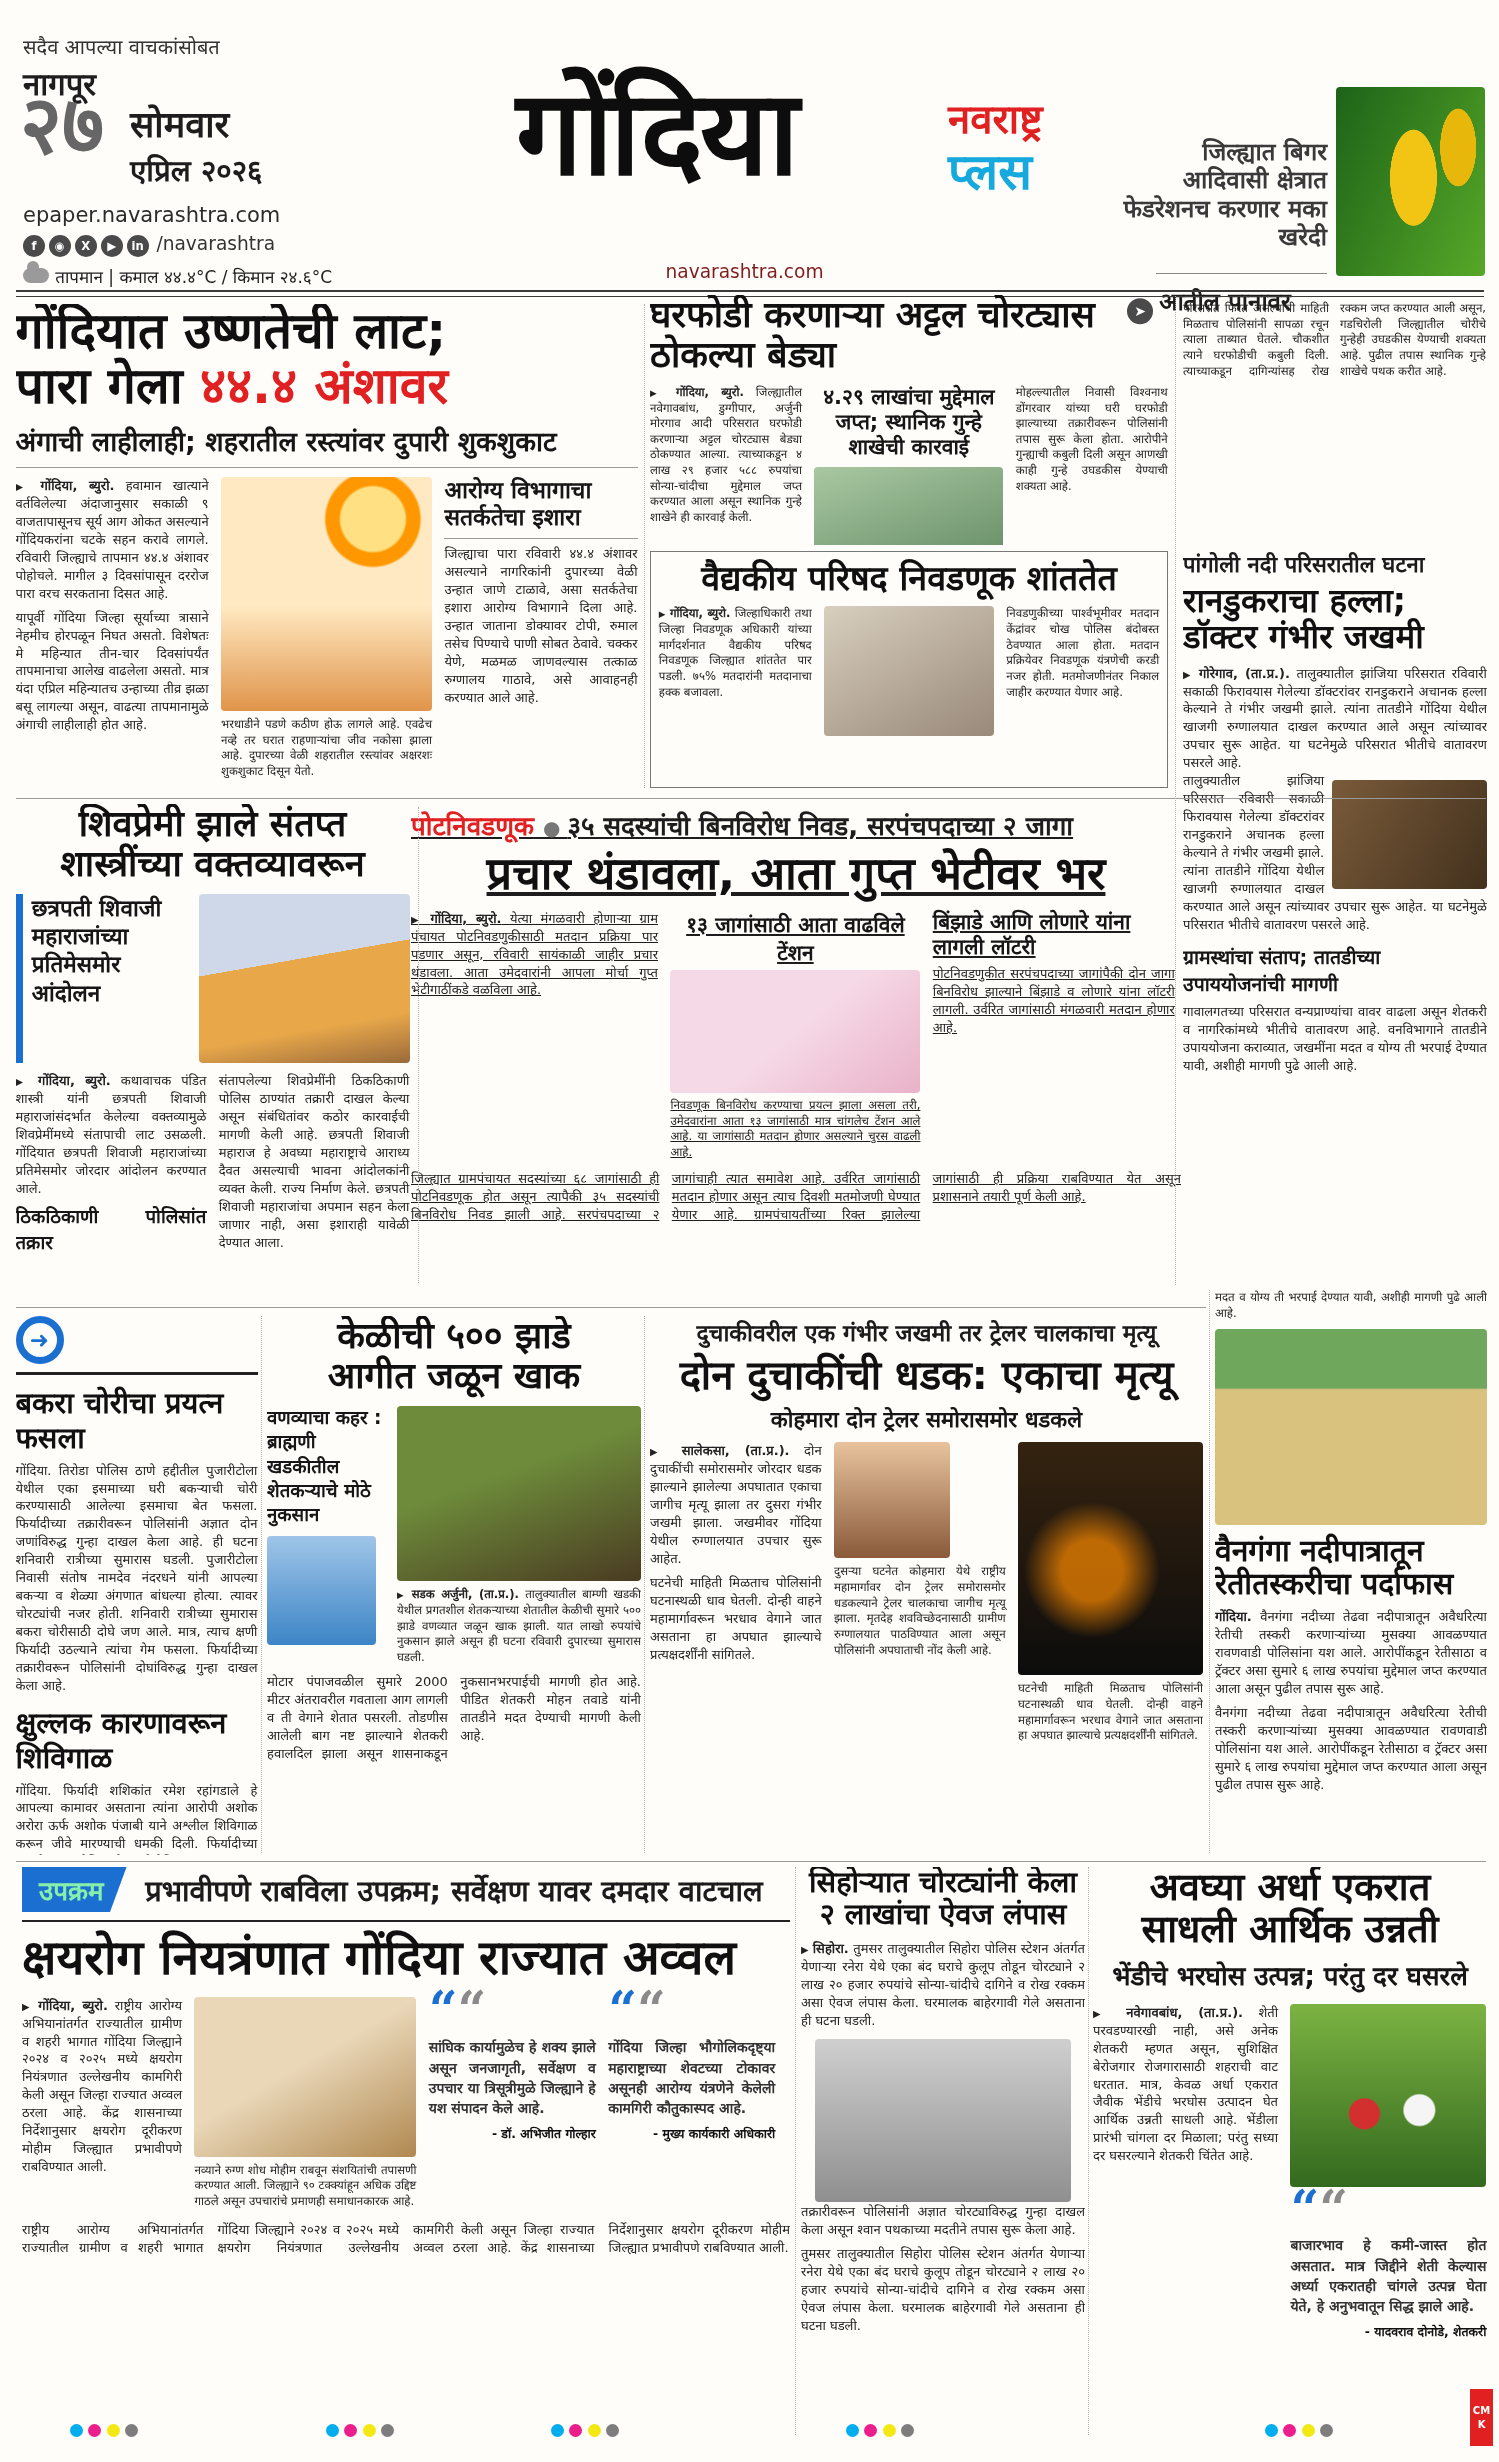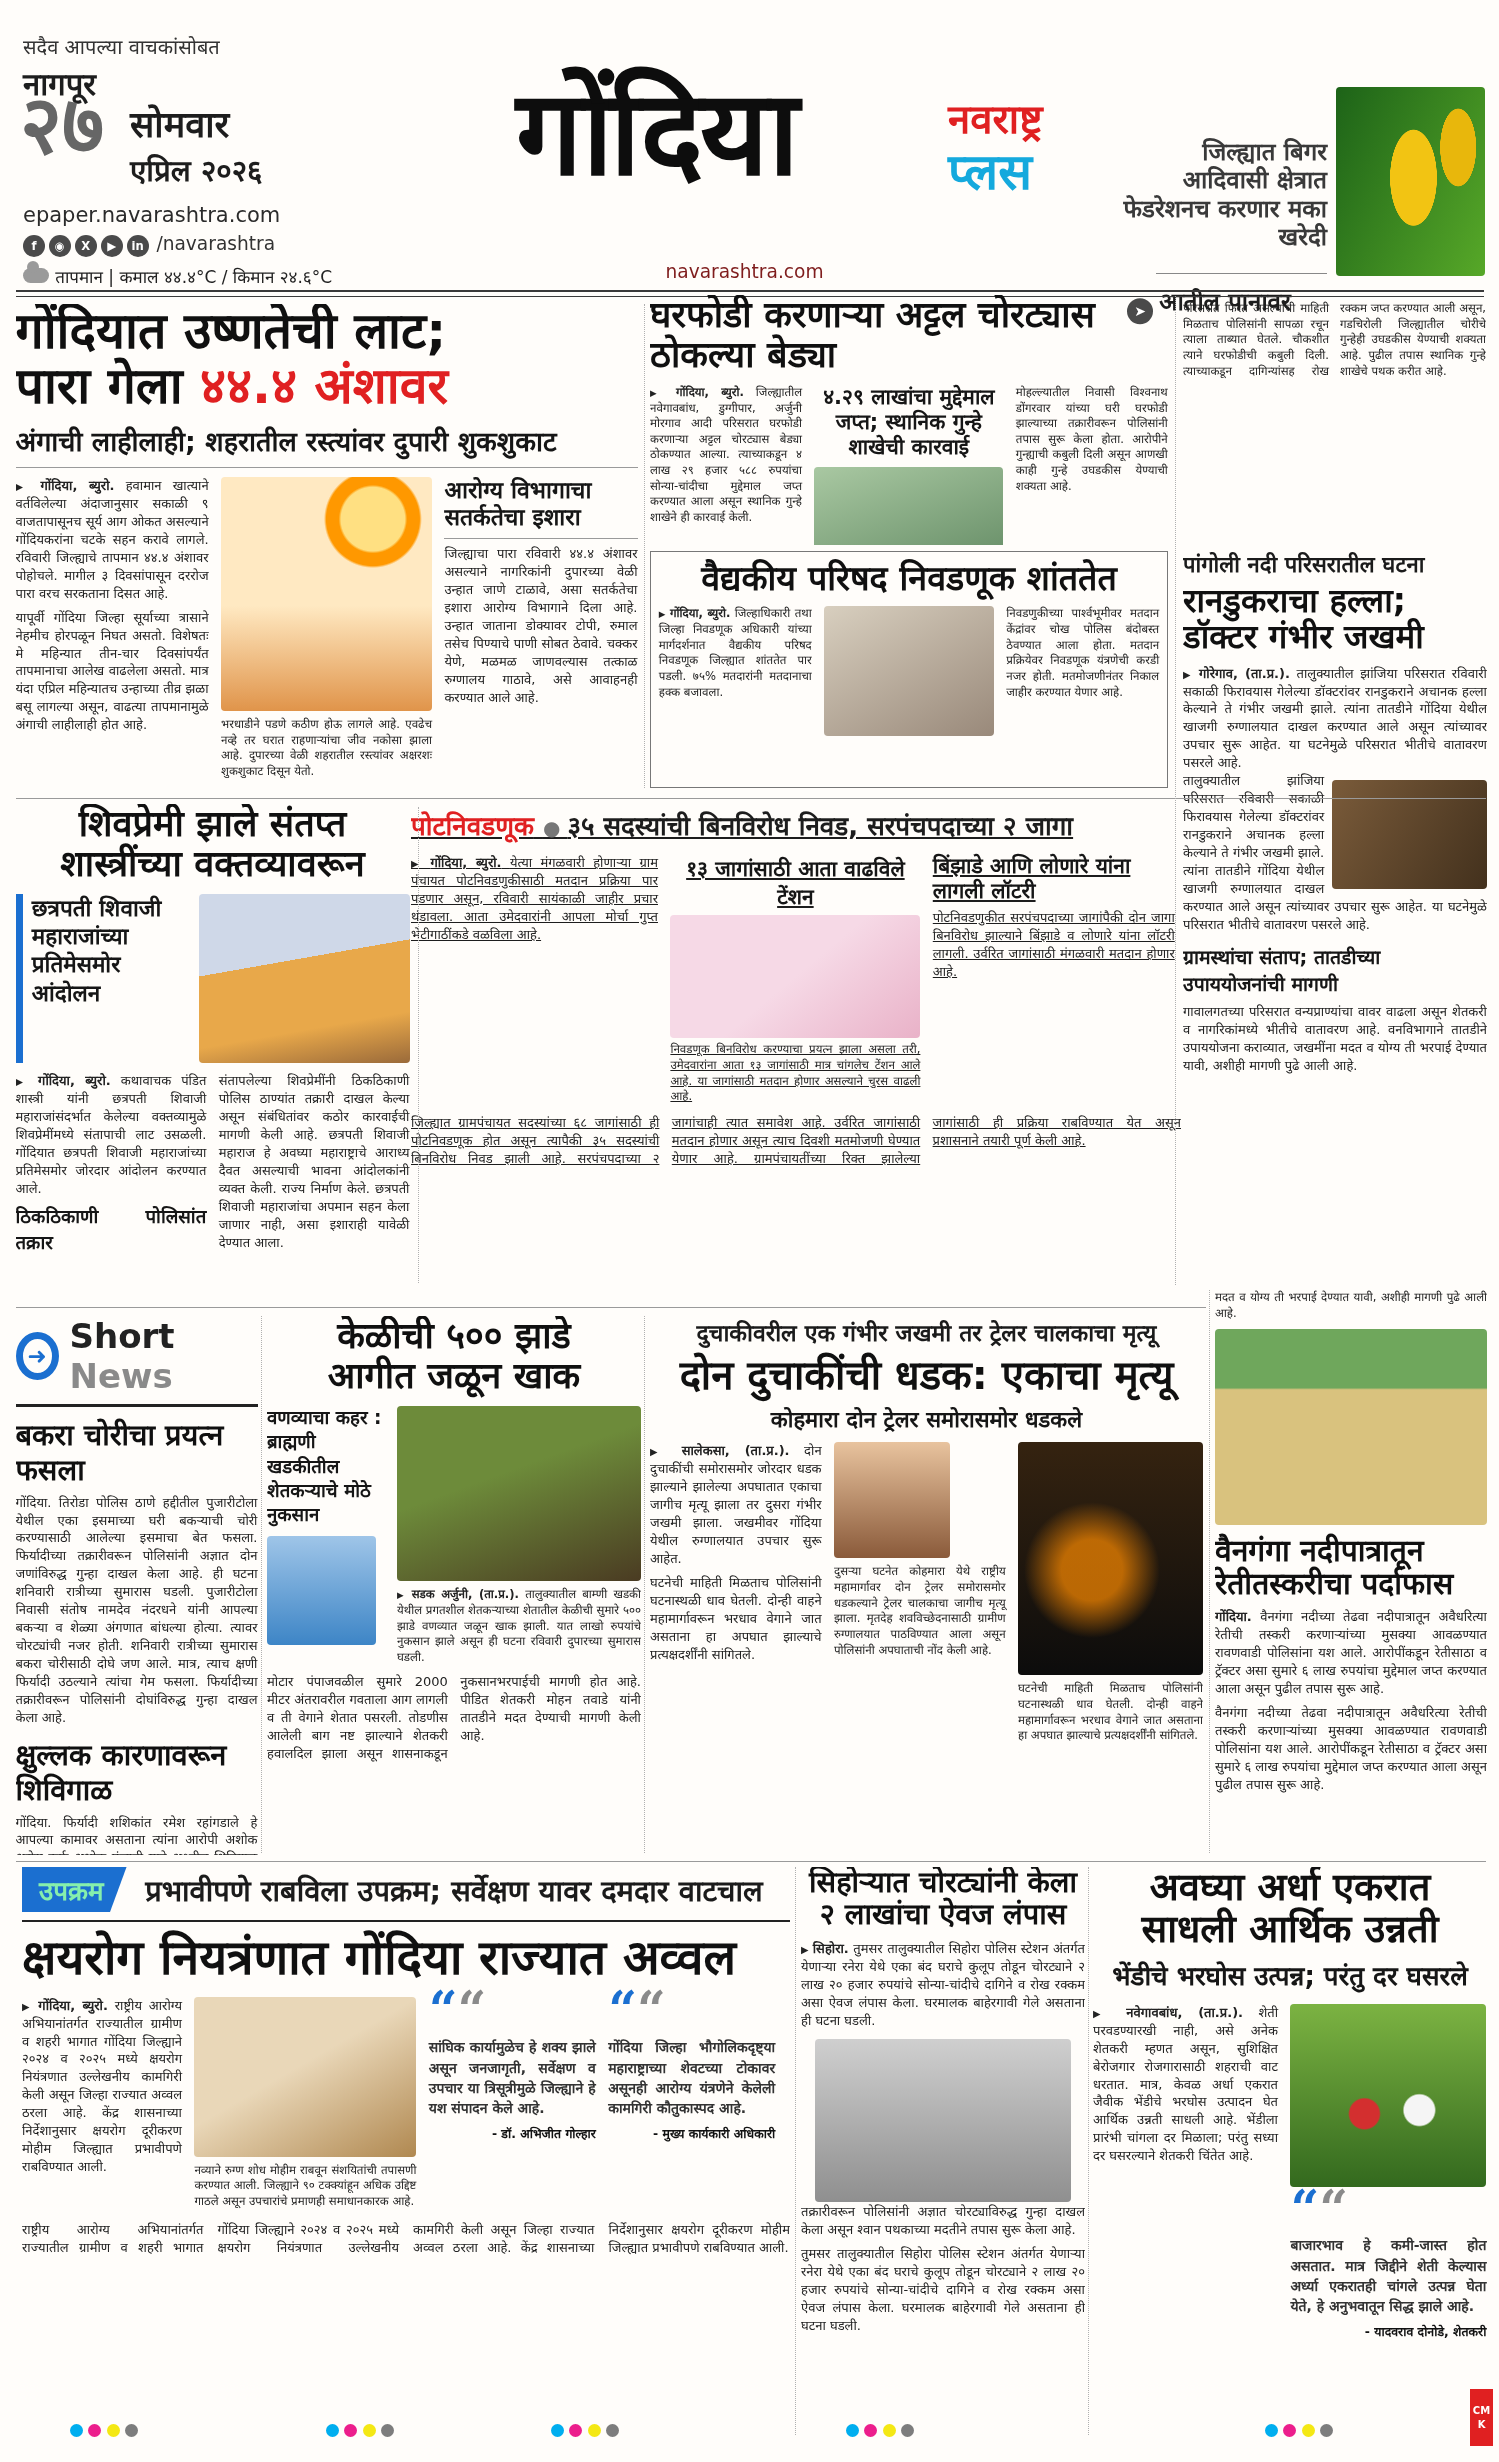--- a/index.html
+++ b/index.html
@@ -165,20 +165,21 @@
       <div>संतापलेल्या शिवप्रेमींनी ठिकठिकाणी पोलिस ठाण्यांत तक्रारी दाखल केल्या असून संबंधितांवर कठोर कारवाईची मागणी केली आहे. छत्रपती शिवाजी महाराज हे अवघ्या महाराष्ट्राचे आराध्य दैवत असल्याची भावना आंदोलकांनी व्यक्त केली. राज्य निर्माण केले. छत्रपती शिवाजी महाराजांचा अपमान सहन केला जाणार नाही, असा इशाराही यावेळी देण्यात आला.</div>
     </div>
   </div>
 
   <div class="abs ovh" style="left:411px;top:807px;width:770px;height:478px;text-decoration:underline;">
     <div style="font-size:26px;font-weight:bold;">
       <span class="red">पोटनिवडणूक</span>
       <span style="color:#777;font-size:20px;"> ● </span>
       <span>३५ सदस्यांची बिनविरोध निवड, सरपंचपदाच्या २ जागा</span>
     </div>
+    <div class="hl ctr" style="font-size:45px;margin-top:6.2px;">प्रचार थंडावला, आता गुप्त भेटीवर भर</div>
     <div class="colflex" style="margin-top:11px;">
       <div style="width:247px;" class="body">
         <span class="dl dl-arrow">गोंदिया, ब्युरो.</span>
         <span>येत्या मंगळवारी होणाऱ्या ग्राम पंचायत पोटनिवडणुकीसाठी मतदान प्रक्रिया पार पडणार असून, रविवारी सायंकाळी जाहीर प्रचार थंडावला. आता उमेदवारांनी आपला मोर्चा गुप्त भेटीगाठींकडे वळविला आहे.</span>
       </div>
       <div style="width:250px;">
         <div class="sub ctr" style="font-size:21px;">१३ जागांसाठी आता वाढविले टेंशन</div>
         <div class="photo" style="width:250px;height:123px;margin-top:4.7px;background:linear-gradient(140deg,#f6d9e6 0 50%,#e9b2c8 100%);"></div>
         <div class="body small" style="margin-top:4.7px;">निवडणूक बिनविरोध करण्याचा प्रयत्न झाला असला तरी, उमेदवारांना आता १३ जागांसाठी मात्र चांगलेच टेंशन आले आहे. या जागांसाठी मतदान होणार असल्याने चुरस वाढली आहे.</div>
       </div>
@@ -186,23 +187,20 @@
         <div class="sub" style="font-size:21px;line-height:1.2;">बिंझाडे आणि लोणारे यांना लागली लॉटरी</div>
         <div class="body" style="margin-top:4.7px;">पोटनिवडणुकीत सरपंचपदाच्या जागांपैकी दोन जागा बिनविरोध झाल्याने बिंझाडे व लोणारे यांना लॉटरी लागली. उर्वरित जागांसाठी मंगळवारी मतदान होणार आहे.</div>
       </div>
     </div>
     <div class="body" style="margin-top:9.3px;column-count:3;column-gap:12.4px;">जिल्ह्यात ग्रामपंचायत सदस्यांच्या ६८ जागांसाठी ही पोटनिवडणूक होत असून त्यापैकी ३५ सदस्यांची बिनविरोध निवड झाली आहे. सरपंचपदाच्या २ जागांचाही त्यात समावेश आहे. उर्वरित जागांसाठी मतदान होणार असून त्याच दिवशी मतमोजणी घेण्यात येणार आहे. ग्रामपंचायतींच्या रिक्त झालेल्या जागांसाठी ही प्रक्रिया राबविण्यात येत असून प्रशासनाने तयारी पूर्ण केली आहे.</div>
   </div>
 
   <div class="abs ovh" style="left:15.5px;top:1316px;width:242px;height:539px;">
     <div style="display:flex;align-items:center;gap:11px;border-bottom:3.1px solid #222;padding-bottom:7.8px;">
       <span class="sn-icon">➜</span>
-      <span style="font-size:34px;font-weight:bold;color:#222;">
-        <span>Short</span> <span style="color:#8a8a8a;">News</span>
-      </span>
     </div>
     <div class="hl" style="font-size:29px;margin-top:11px;line-height:1.2;">बकरा चोरीचा प्रयत्न फसला</div>
     <div class="body" style="margin-top:6.2px;">गोंदिया. तिरोडा पोलिस ठाणे हद्दीतील पुजारीटोला येथील एका इसमाच्या घरी बकऱ्याची चोरी करण्यासाठी आलेल्या इसमाचा बेत फसला. फिर्यादीच्या तक्रारीवरून पोलिसांनी अज्ञात दोन जणांविरुद्ध गुन्हा दाखल केला आहे. ही घटना शनिवारी रात्रीच्या सुमारास घडली. पुजारीटोला निवासी संतोष नामदेव नंदरधने यांनी आपल्या बकऱ्या व शेळ्या अंगणात बांधल्या होत्या. त्यावर चोरट्यांची नजर होती. शनिवारी रात्रीच्या सुमारास बकरा चोरीसाठी दोघे जण आले. मात्र, त्याच क्षणी फिर्यादी उठल्याने त्यांचा गेम फसला. फिर्यादीच्या तक्रारीवरून पोलिसांनी दोघांविरुद्ध गुन्हा दाखल केला आहे.</div>
     <div class="hl" style="font-size:29px;margin-top:11px;line-height:1.2;">क्षुल्लक कारणावरून शिविगाळ</div>
     <div class="body" style="margin-top:6.2px;">गोंदिया. फिर्यादी शशिकांत रमेश रहांगडाले हे आपल्या कामावर असताना त्यांना आरोपी अशोक अरोरा ऊर्फ अशोक पंजाबी याने अश्लील शिविगाळ करून जीवे मारण्याची धमकी दिली. फिर्यादीच्या तक्रारीवरून पोलिसांनी आरोपीविरुद्ध गुन्हा दाखल केला आहे. ही घटना शनिवारी तिरोडा पोलिस ठाणे हद्दीतील खैरबोडी येथे घडली.</div>
 
   </div>
 
   <div class="abs ovh" style="left:267px;top:1316px;width:374px;height:539px;">
     <div class="hl ctr" style="font-size:36px;">

